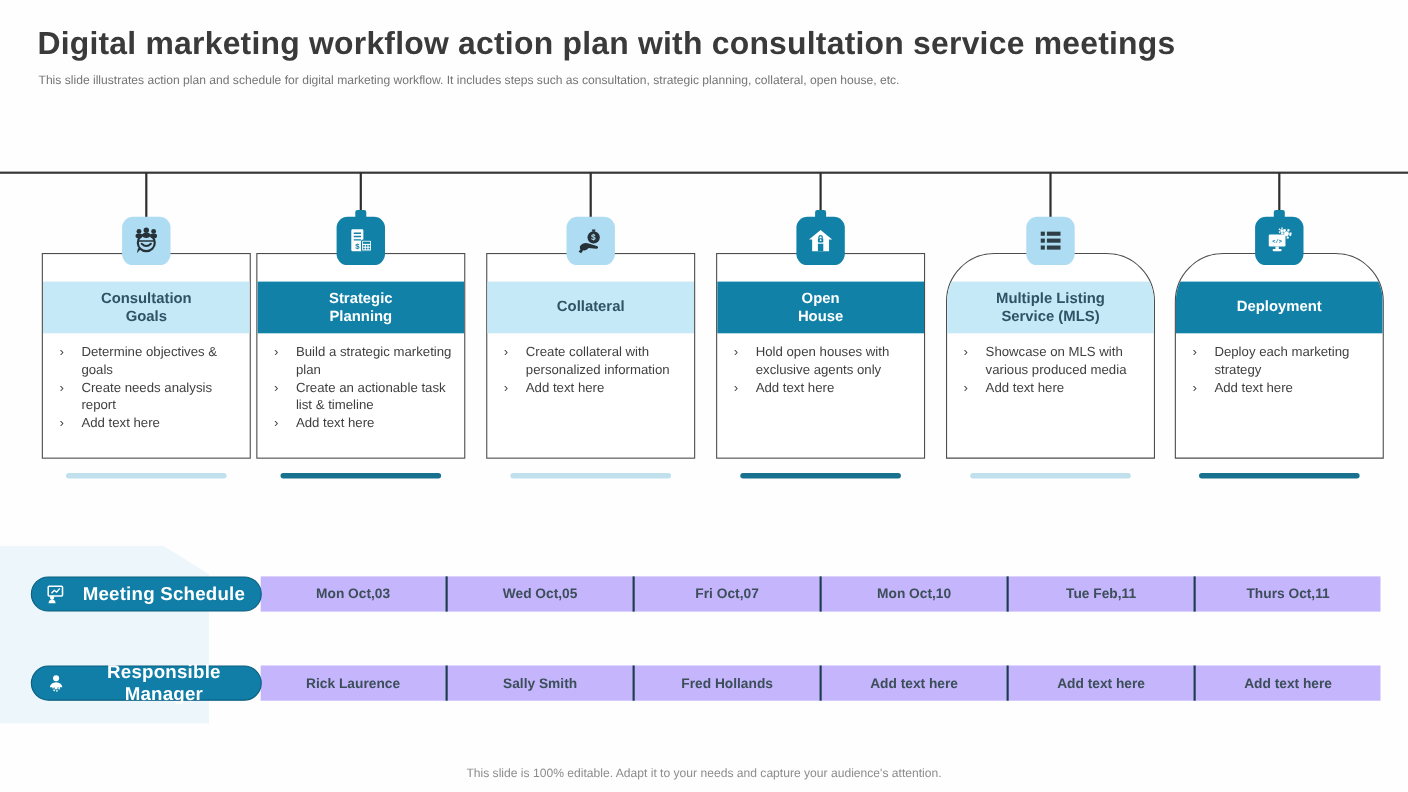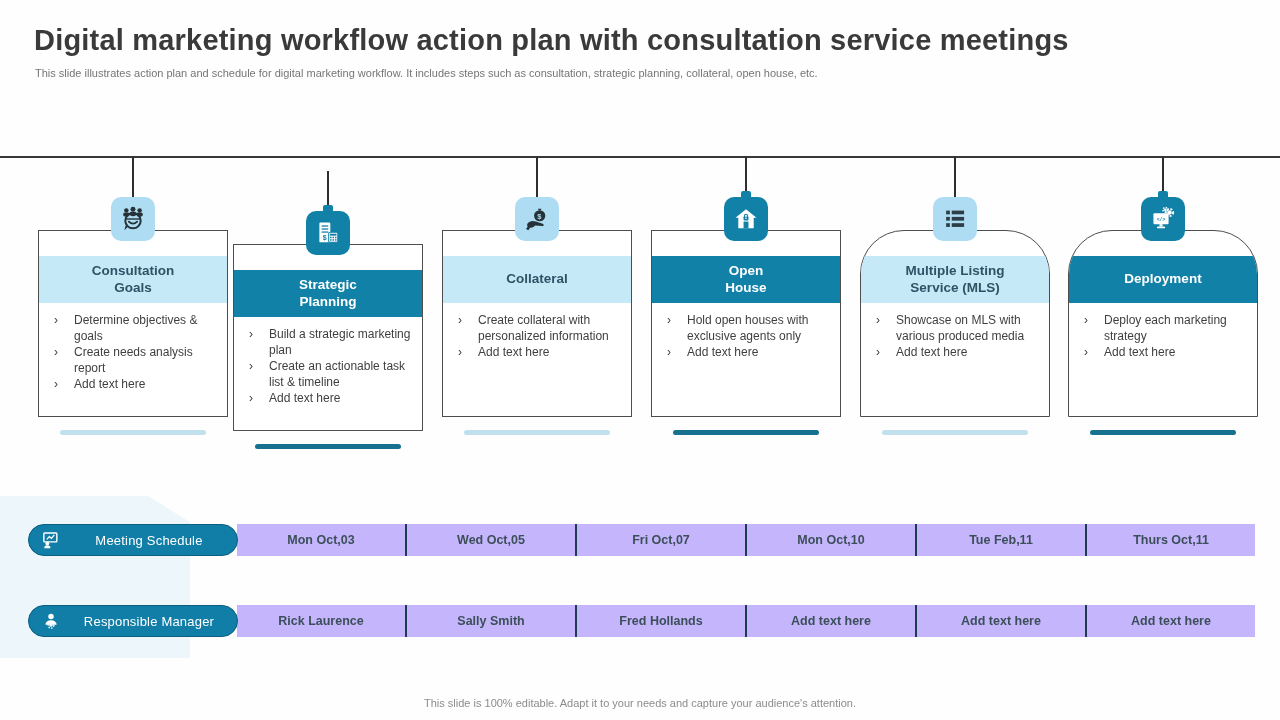--- a/index.html
+++ b/index.html
@@ -59,21 +59,21 @@
   }
 
   
   .row-pill {
     position:absolute; left:28px; width:210px; height:32px; z-index:2;
     background:#107ea6; border:1px solid #0a5f80; border-radius:16px;
     display:flex; align-items:center; color:#ffffff;
   }
   .row-pill .pill-icon { margin-left:12px; display:flex; align-items:center; }
   .row-pill .pill-icon svg { width:20px; height:20px; }
-  .row-pill .pill-text { flex:1; text-align:center; font-size:13px; font-weight:normal; letter-spacing:0.2px; }
+  .row-pill .pill-text { flex:1; text-align:center; font-size:17px; font-weight:bold; letter-spacing:0.2px; }
   .cells { position:absolute; left:237px; width:1018px; height:32px; display:flex; }
   .cell {
     flex:1; background:#c4b5fd; display:flex; align-items:center; justify-content:center;
     font-size:12.5px; font-weight:bold; color:#3c4f59; border-left:2px solid #1c3d4f;
   }
   .cell:first-child { border-left:none; }
   .row-schedule .row-pill, .row-schedule .cells { top:524px; }
   .row-manager  .row-pill, .row-manager  .cells { top:605px; }
 
   .footer {
@@ -121,21 +121,21 @@
               <span class="btext">Create needs analysis report</span>
             </div>
             <div class="bullet">
               <span class="marker">›</span>
               <span class="btext">Add text here</span>
             </div>
           </div>
         </div>
         <div class="underline light"></div>
       </div>
-      <div class="column" style="left: 233px; margin-top: 14px;">
+      <div class="column" style="left: 233px;">
         <div class="connector"></div>
         <div class="notch dark"></div>
         <div class="icon-box dark">
           <svg viewBox="0 0 24 24">
             <rect x="4.6" y="3" width="9.4" height="17" rx="1" fill="#fff"></rect>
             <g stroke="#1181a8" stroke-width="1.1">
               <line x1="6.5" y1="6" x2="12.2" y2="6"></line>
               <line x1="6.5" y1="8.6" x2="12.2" y2="8.6"></line>
               <line x1="6.5" y1="11.2" x2="12.2" y2="11.2"></line>
             </g>

